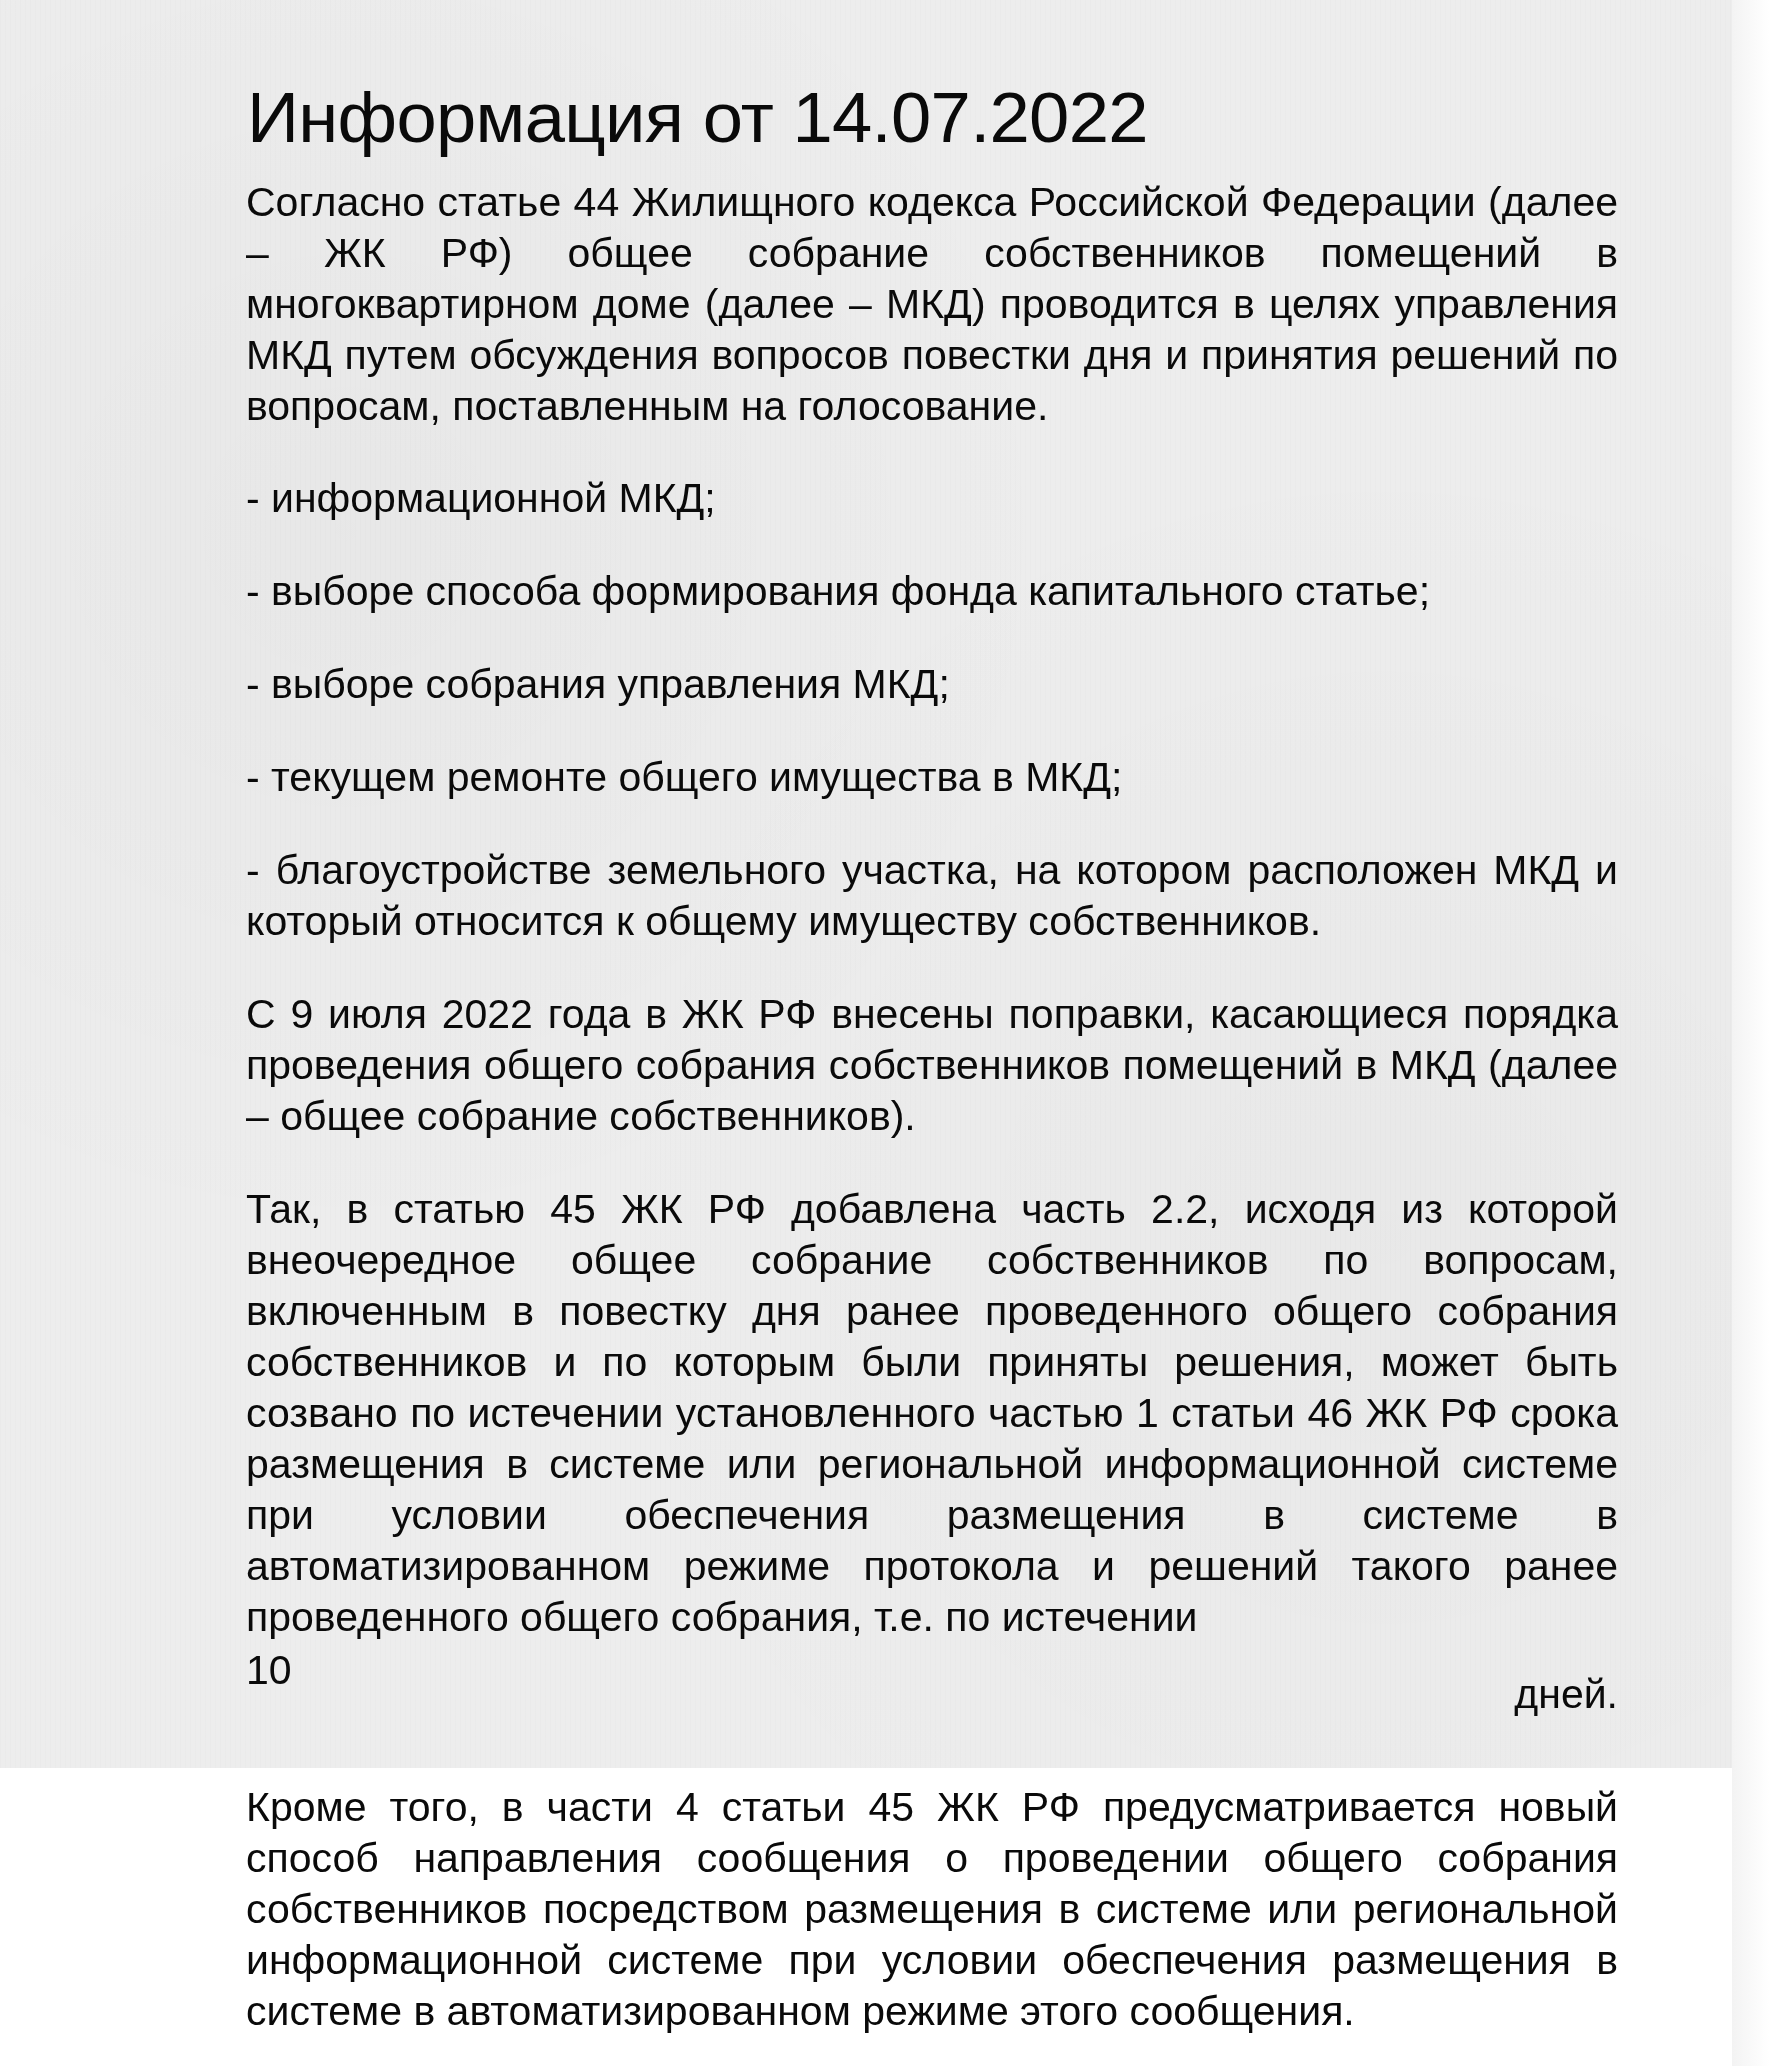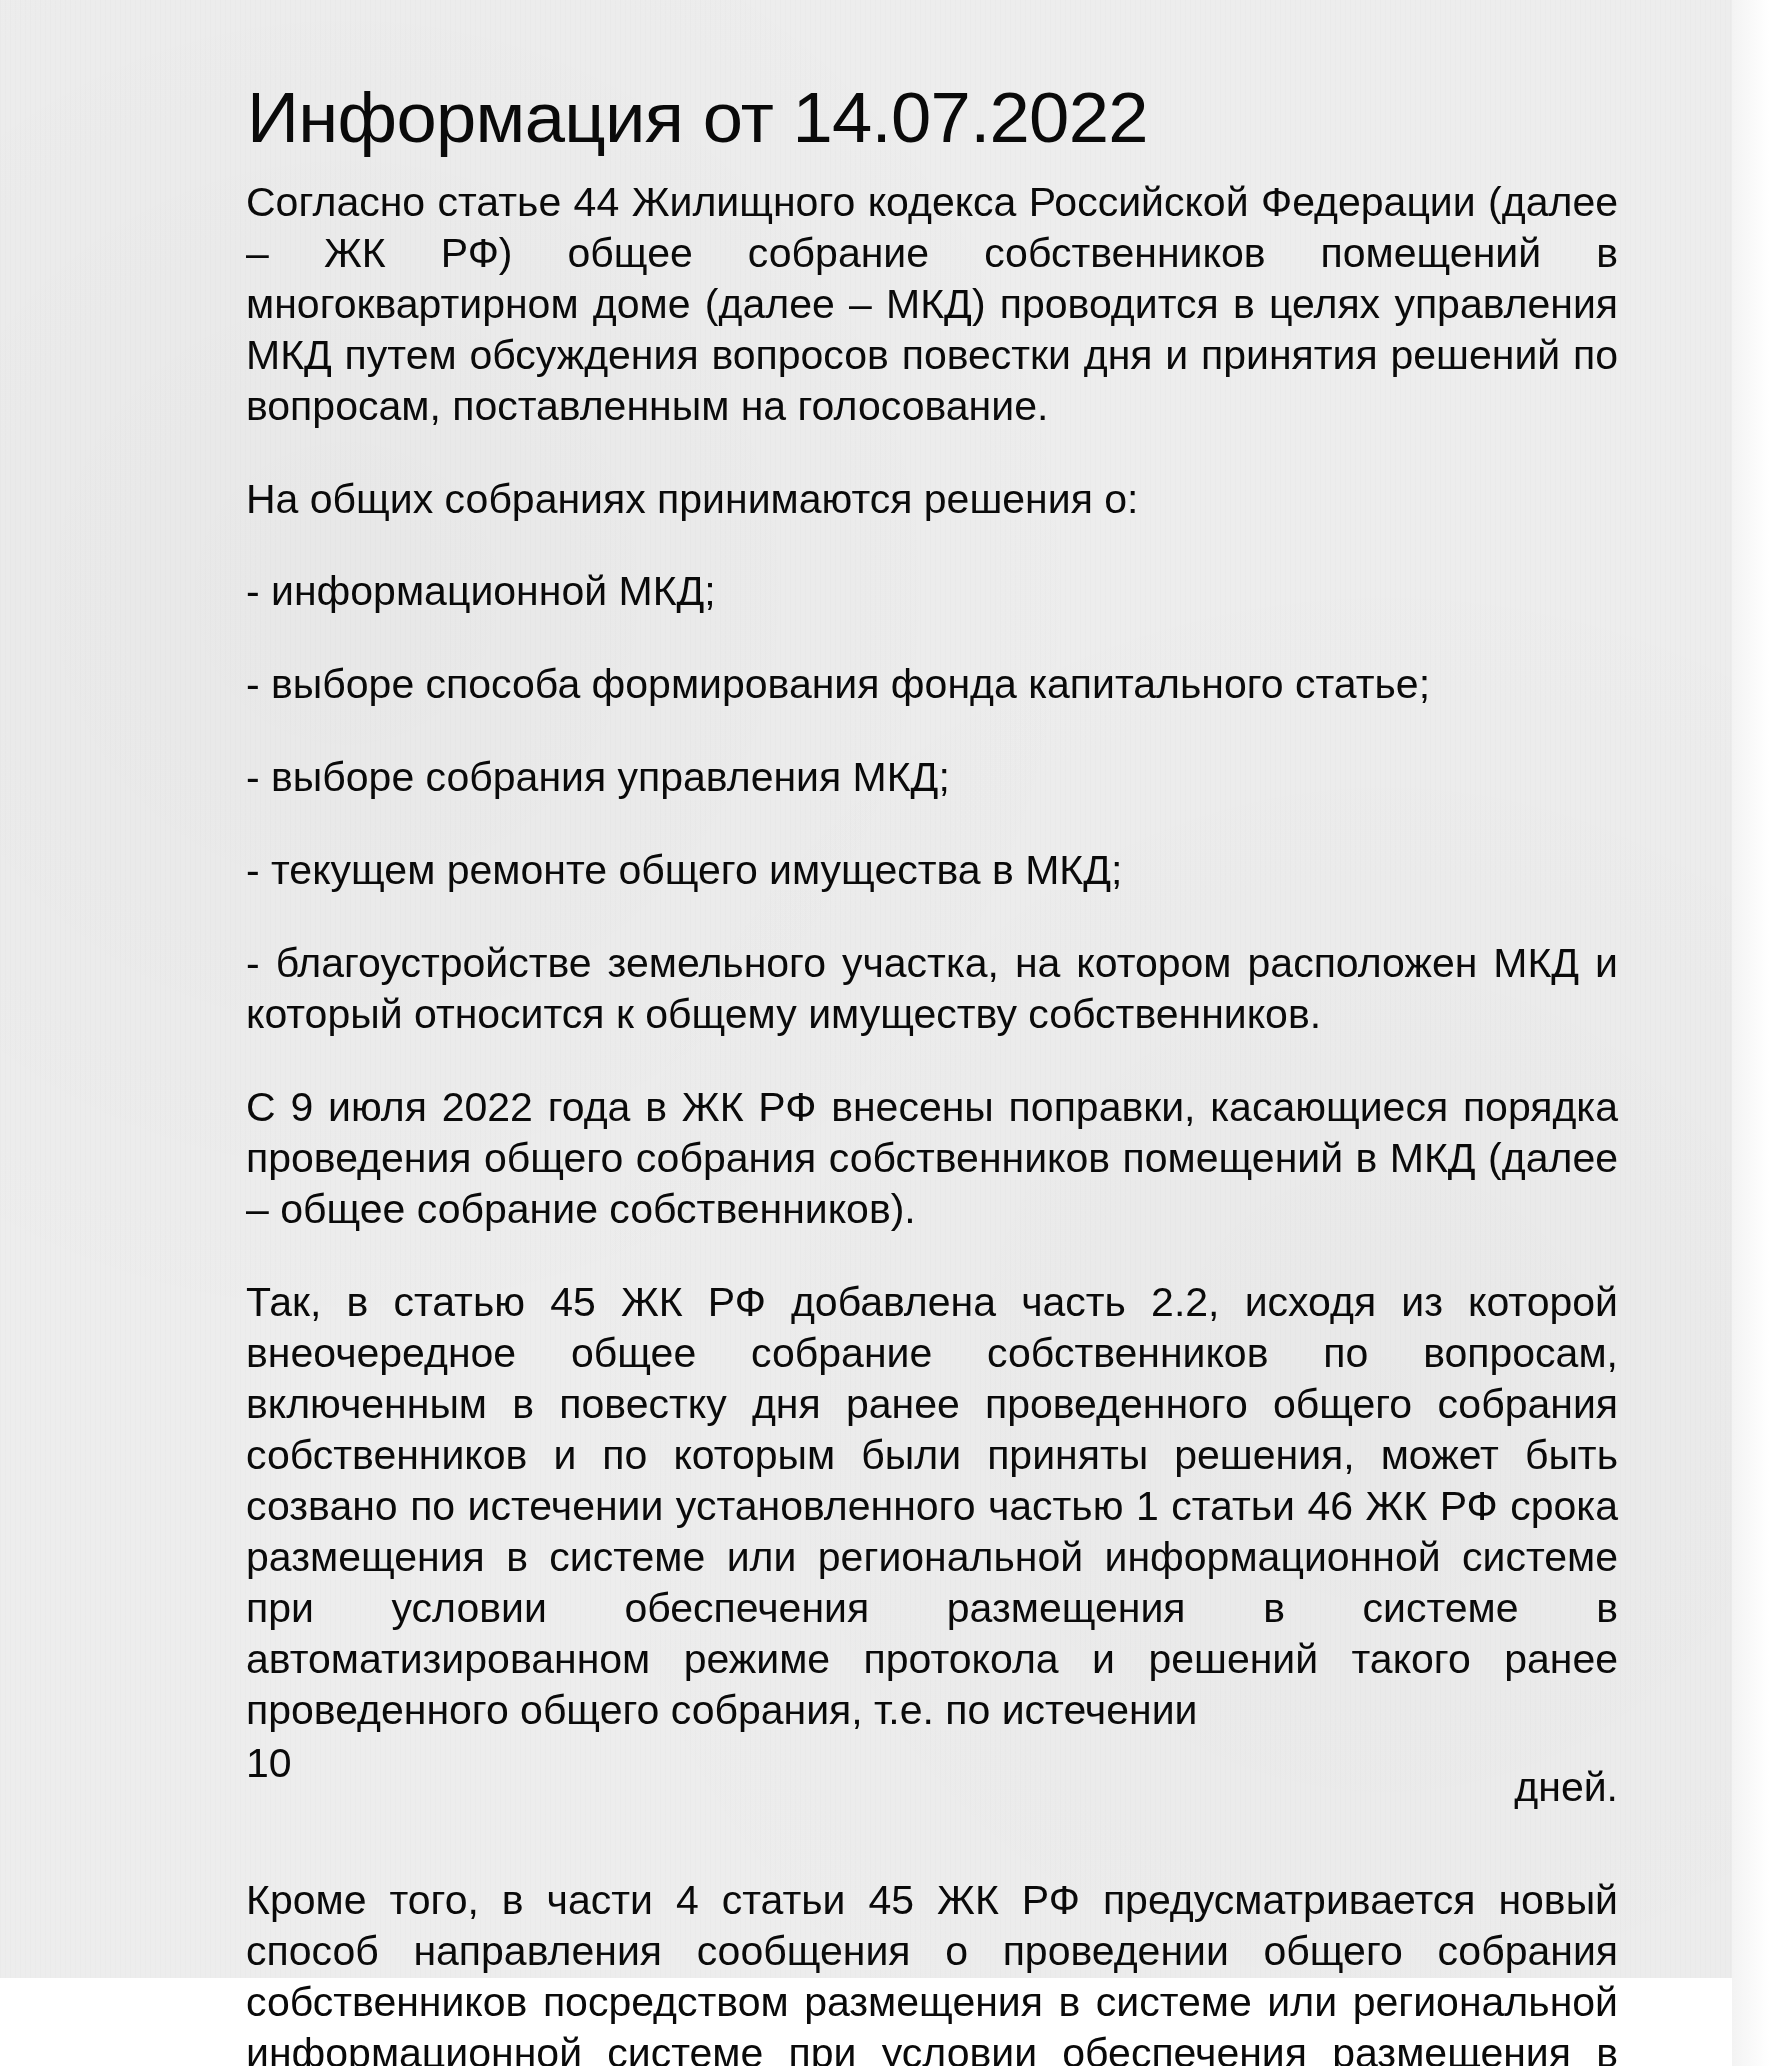--- a/index.html
+++ b/index.html
@@ -11,21 +11,21 @@
       height: 2066px;
       background: #ffffff;
       position: relative;
       overflow: hidden;
     }
     .page {
       position: absolute;
       left: 0;
       top: 0;
       width: 1732px;
-      height: 1978px;
+      height: 1768px;
       background: #ededed;
       background-image:
         radial-gradient(circle at 20% 30%, rgba(0,0,0,0.025) 0, rgba(0,0,0,0) 40%),
         radial-gradient(circle at 80% 70%, rgba(0,0,0,0.02) 0, rgba(0,0,0,0) 45%),
         repeating-linear-gradient(90deg, rgba(0,0,0,0.012) 0 0.7px, rgba(0,0,0,0) 0.7px 5px);
     }
     .edge {
       position: absolute;
       left: 1732px;
       top: 0;
@@ -75,21 +75,20 @@
   </style>
 </head>
 <body>
 
 <div class="page">
   <div class="content">
     <h1 class="title">Информация от 14.07.2022</h1>
 
     <p class="doc-text para-intro">Согласно статье 44 Жилищного кодекса Российской Федерации (далее – ЖК РФ) общее собрание собственников помещений в многоквартирном доме (далее – МКД) проводится в целях управления МКД путем обсуждения вопросов повестки дня и принятия решений по вопросам, поставленным на голосование.</p>
 
-    <p class="doc-text para-decisions">На общих собраниях принимаются решения о:</p>
 
     <ul class="list">
       <li class="doc-text first">- информационной МКД;</li>
       <li class="doc-text">- выборе способа формирования фонда капитального статье;</li>
       <li class="doc-text">- выборе собрания управления МКД;</li>
       <li class="doc-text">- текущем ремонте общего имущества в МКД;</li>
       <li class="doc-text">- благоустройстве земельного участка, на котором расположен МКД и который относится к общему имуществу собственников.</li>
     </ul>
 
     <p class="doc-text para-amend">С 9 июля 2022 года в ЖК РФ внесены поправки, касающиеся порядка проведения общего собрания собственников помещений в МКД (далее – общее собрание собственников).</p>

